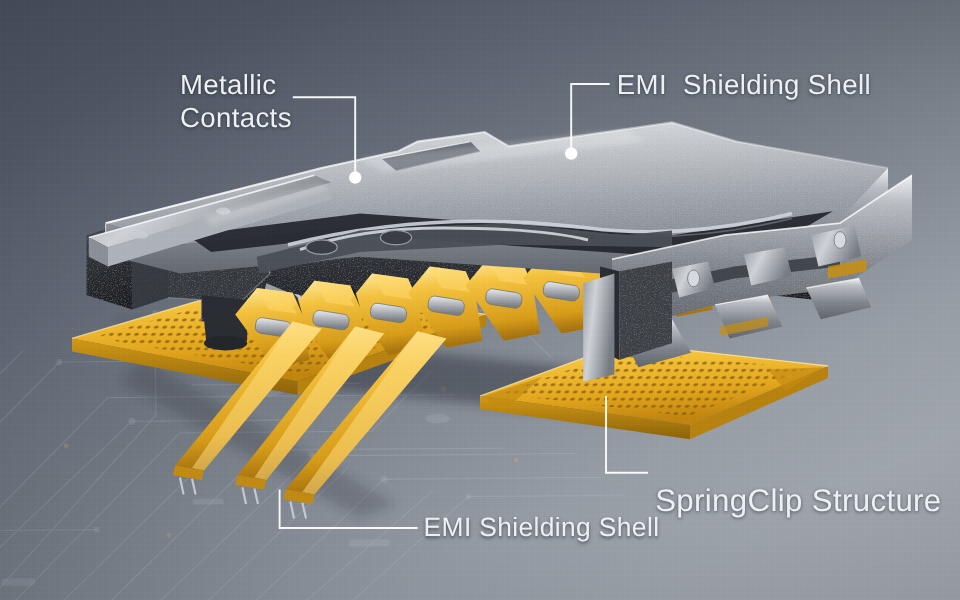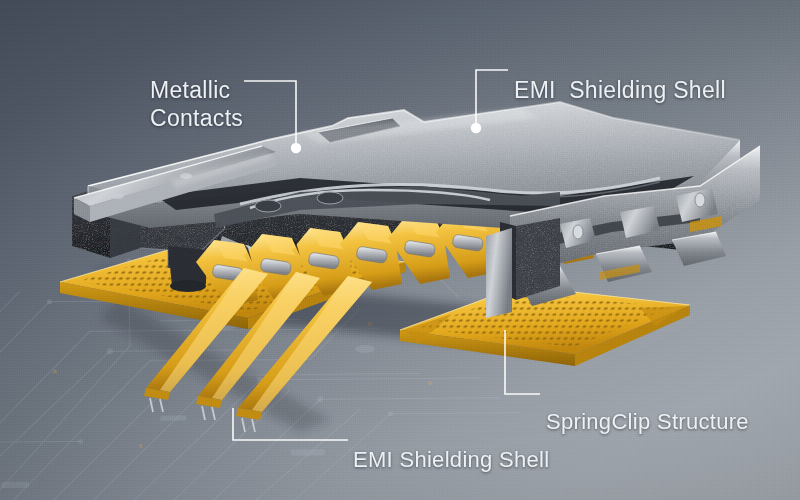--- a/index.html
+++ b/index.html
@@ -36,25 +36,24 @@
   }
 
   
   .device{position:absolute;left:0;top:0;width:800px;height:500px;}
 
   
   .label{
     position:absolute;color:#eef1f4;font-weight:300;letter-spacing:.3px;
     text-shadow:0 1px 3px rgba(10,16,26,.55);white-space:pre;
     line-height:1.22;
-    margin-top:20px;
   }
   .lbl-metallic{left:150px;top:56px;font-size:23px;text-align:left;}
   .lbl-emi-top{left:514px;top:56px;font-size:23px;}
-  .lbl-spring{left:546px;top:389px;font-size:22px;}
+  .lbl-spring{left:546px;top:402px;font-size:26px;}
   .lbl-emi-bot{left:353px;top:427px;font-size:22px;}
   .leaders{position:absolute;left:0;top:0;width:800px;height:500px;pointer-events:none;}
 </style>
 </head>
 <body>
 
 <div id="stage">
 
   <div class="bg-base"></div>
 

